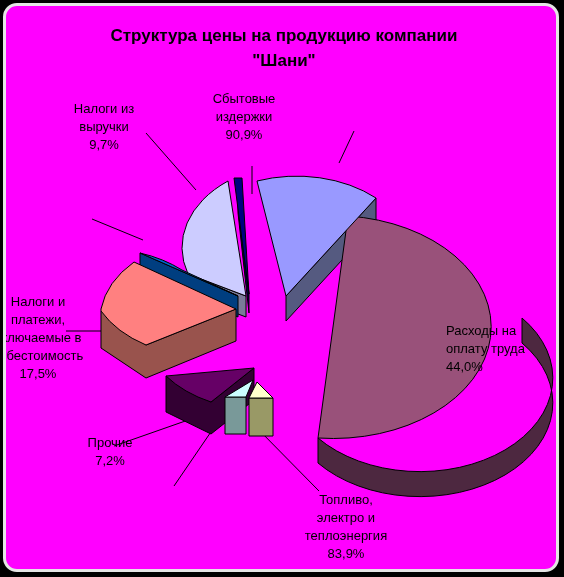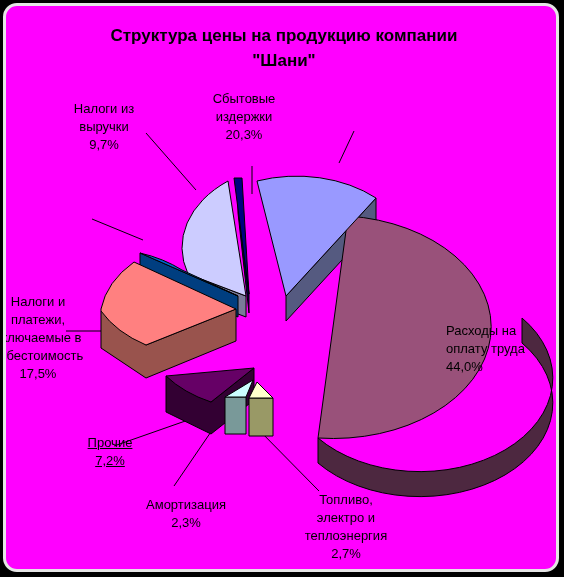--- a/index.html
+++ b/index.html
@@ -67,36 +67,34 @@
   </svg>
 
 
   <div class="lbl" style="left:440px;top:316px;width:140px;text-align:left;">Расходы на
 оплату труда
 44,0%</div>
 
   <div class="lbl" style="left:280px;top:485px;width:120px;">Топливо,
 электро и
 теплоэнергия
-2,7%</div>
+83,9%</div>
 
-  <div class="lbl" style="left:120px;top:490px;width:120px;">Амортизация
-2,3%</div>
 
-  <div class="lbl" style="left:62px;top:428px;width:84px;text-decoration:underline;">Прочие
+  <div class="lbl" style="left:62px;top:428px;width:84px;">Прочие
 7,2%</div>
 
   <div class="lbl" style="left:-18px;top:287px;width:100px;">Налоги и
 платежи,
 включаемые в
 себестоимость
 17,5%</div>
 
 
   <div class="lbl" style="left:48px;top:94px;width:100px;">Налоги из
 выручки
 9,7%</div>
 
   <div class="lbl" style="left:186px;top:84px;width:104px;">Сбытовые
 издержки
-20,3%</div>
+90,9%</div>
 
 </div>
 
 </body></html>

